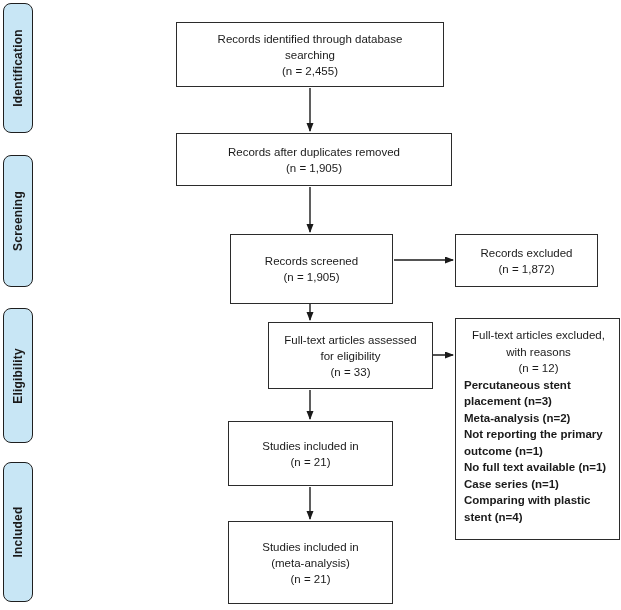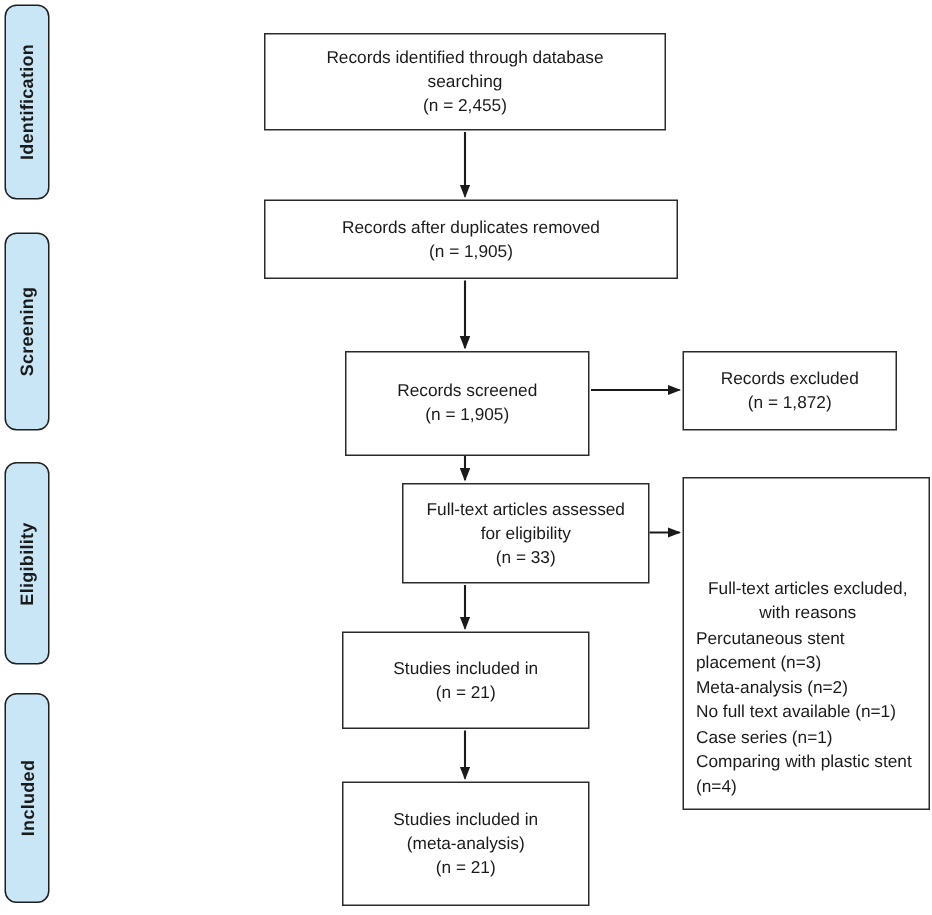--- a/index.html
+++ b/index.html
@@ -65,28 +65,28 @@
   #box-identified         { left: 176px; top: 22px;  width: 268px; height: 65px; }
   #box-duplicates         { left: 176px; top: 133px; width: 276px; height: 53px; }
   #box-screened           { left: 230px; top: 234px; width: 163px; height: 70px; }
   #box-excluded           { left: 455px; top: 234px; width: 143px; height: 53px; }
   #box-fulltext           { left: 228px; top: 322px; width: 165px; height: 67px; margin-left: 40px; }
   #box-qualitative        { left: 228px; top: 421px; width: 165px; height: 65px; }
   #box-quantitative       { left: 228px; top: 521px; width: 165px; height: 83px; }
 
   #box-fulltext-excluded {
     left: 455px; top: 318px; width: 165px; height: 222px;
-    justify-content: flex-end;
+    justify-content: flex-start;
     align-items: stretch;
     text-align: left;
     padding: 8px 6px 6px 8px;
     line-height: 16.5px;
   }
   #box-fulltext-excluded .hdr { text-align: center; }
-  #box-fulltext-excluded .reason { text-align: left; }
+  #box-fulltext-excluded .reason { text-align: left; font-weight: bold; }
 </style>
 </head>
 <body>
 
 <div class="canvas">
 
   <svg class="arrows" viewBox="0 0 621 610" xmlns="http://www.w3.org/2000/svg">
     <defs>
       <marker id="ah" markerWidth="9" markerHeight="8" refX="8" refY="3.5" orient="auto" markerUnits="userSpaceOnUse">
         <path d="M0,0 L9,3.5 L0,7 Z" fill="#1a1a1a"></path>
@@ -139,22 +139,24 @@
 
   <div class="box" id="box-fulltext">
     <div>Full-text articles assessed</div>
     <div>for eligibility</div>
     <div>(n = 33)</div>
   </div>
 
   <div class="box" id="box-fulltext-excluded">
     <div class="hdr">Full-text articles excluded,</div>
     <div class="hdr">with reasons</div>
+    <div class="hdr">(n = 12)</div>
     <div class="reason">Percutaneous stent placement (n=3)</div>
     <div class="reason">Meta-analysis (n=2)</div>
+    <div class="reason">Not reporting the primary outcome (n=1)</div>
     <div class="reason">No full text available (n=1)</div>
     <div class="reason">Case series (n=1)</div>
     <div class="reason">Comparing with plastic stent (n=4)</div>
   </div>
 
   <div class="box" id="box-qualitative">
     <div>Studies included in</div>
     <div>(n = 21)</div>
   </div>
 

